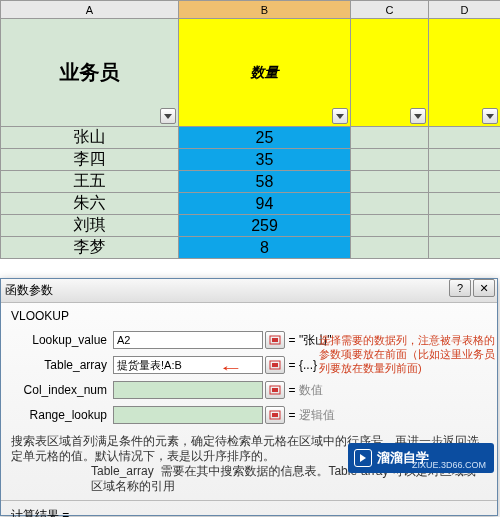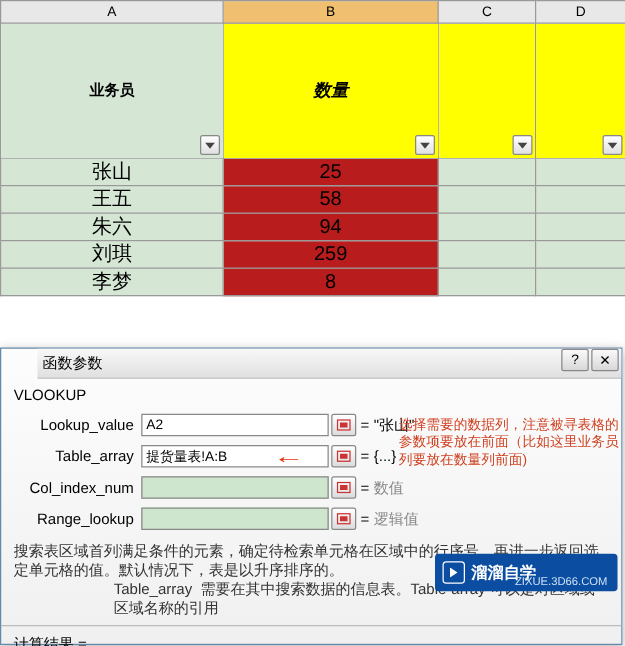--- a/index.html
+++ b/index.html
@@ -8,31 +8,31 @@
 
 .sheet { border-collapse: collapse; width: 500px; table-layout: fixed; }
 .sheet td, .sheet th { border: 1px solid #999; text-align: center; vertical-align: middle; padding: 0; }
 .colhead { background: #e8e8e8; height: 18px; font-size: 11px; font-weight: normal; }
 .colhead.sel { background: #f0c070; }
 .colA { width: 178px; }
 .colB { width: 172px; }
 .colC { width: 78px; }
 .colD { width: 72px; }
 .hrow td { height: 108px; }
-.hcellA { background: #d5e6d5; font-weight: bold; font-size: 12px; position: relative; margin-left: 37px; }
+.hcellA { background: #d5e6d5; font-weight: bold; font-size: 20px; position: relative; margin-left: 37px; }
 .hcellB { background: #ffff00; font-weight: bold; font-size: 14px; position: relative; font-style: italic; }
 .hcellY { background: #ffff00; position: relative; }
 .filter { position: absolute; right: 2px; bottom: 2px; width: 16px; height: 16px; background: linear-gradient(#fff,#e0e0e0); border: 1px solid #888; border-radius: 2px; display: flex; align-items: center; justify-content: center; }
 .filter svg { width: 8px; height: 5px; }
 .drow td { height: 20px; background: #d5e6d5; font-size: 16px; }
-.drow td.cB { background: #b91c1c; }
+.drow td.cB { background: #0ea5e9; }
 
 
 .dialog { position: absolute; left: 0; top: 278px; width: 498px; height: 238px; border: 1px solid #6688aa; background: linear-gradient(#fdfdfd,#f0f0f0); box-shadow: 0 2px 8px rgba(0,0,0,0.3); }
-.titlebar { height: 24px; background: linear-gradient(#f8f8f8,#e0e0e0); border-bottom:1px solid #bbb; display:flex; align-items:center; padding: 0 4px; position: relative; margin-left: 29px; }
+.titlebar { height: 24px; background: linear-gradient(#f8f8f8,#e0e0e0); border-bottom:1px solid #bbb; display:flex; align-items:center; padding: 0 4px; position: relative; }
 .titlebar-text { font-size: 12px; }
 .winbtns { position:absolute; right:2px; top:0; display:flex; }
 .winbtn { width:22px; height:18px; border:1px solid #888; background:linear-gradient(#fafafa,#d8d8d8); margin-left:2px; display:flex; align-items:center; justify-content:center; font-family: Arial; font-size:11px; border-radius:2px;}
 .dlg-body { padding: 6px 10px 4px 10px; }
 .vlk-title { font-size:12px; margin-bottom:6px; }
 .field-row { display:flex; align-items:center; height:22px; margin-bottom:3px; }
 .field-label { width:102px; text-align:right; padding-right:6px; font-size:12px; }
 .field-input { width:150px; height:18px; border:1px solid #888; background:#fff; padding:0 3px; font-size:11px; display:flex; align-items:center; position:relative; }
 .field-input.green { background: #cde6cd; }
 .refbtn { width:20px; height:18px; border:1px solid #888; background:linear-gradient(#fff,#dcdcdc); margin-left:2px; display:flex; align-items:center; justify-content:center; border-radius:2px;}
@@ -96,20 +96,26 @@
       </div>
     </td>
   </tr>
   <tr class="drow">
         <td>张山</td>
         <td class="cB">25</td>
         <td></td>
         <td></td>
       </tr>
   <tr class="drow">
+        <td>李四</td>
+        <td class="cB">35</td>
+        <td></td>
+        <td></td>
+      </tr>
+  <tr class="drow">
         <td>王五</td>
         <td class="cB">58</td>
         <td></td>
         <td></td>
       </tr>
   <tr class="drow">
         <td>朱六</td>
         <td class="cB">94</td>
         <td></td>
         <td></td>

